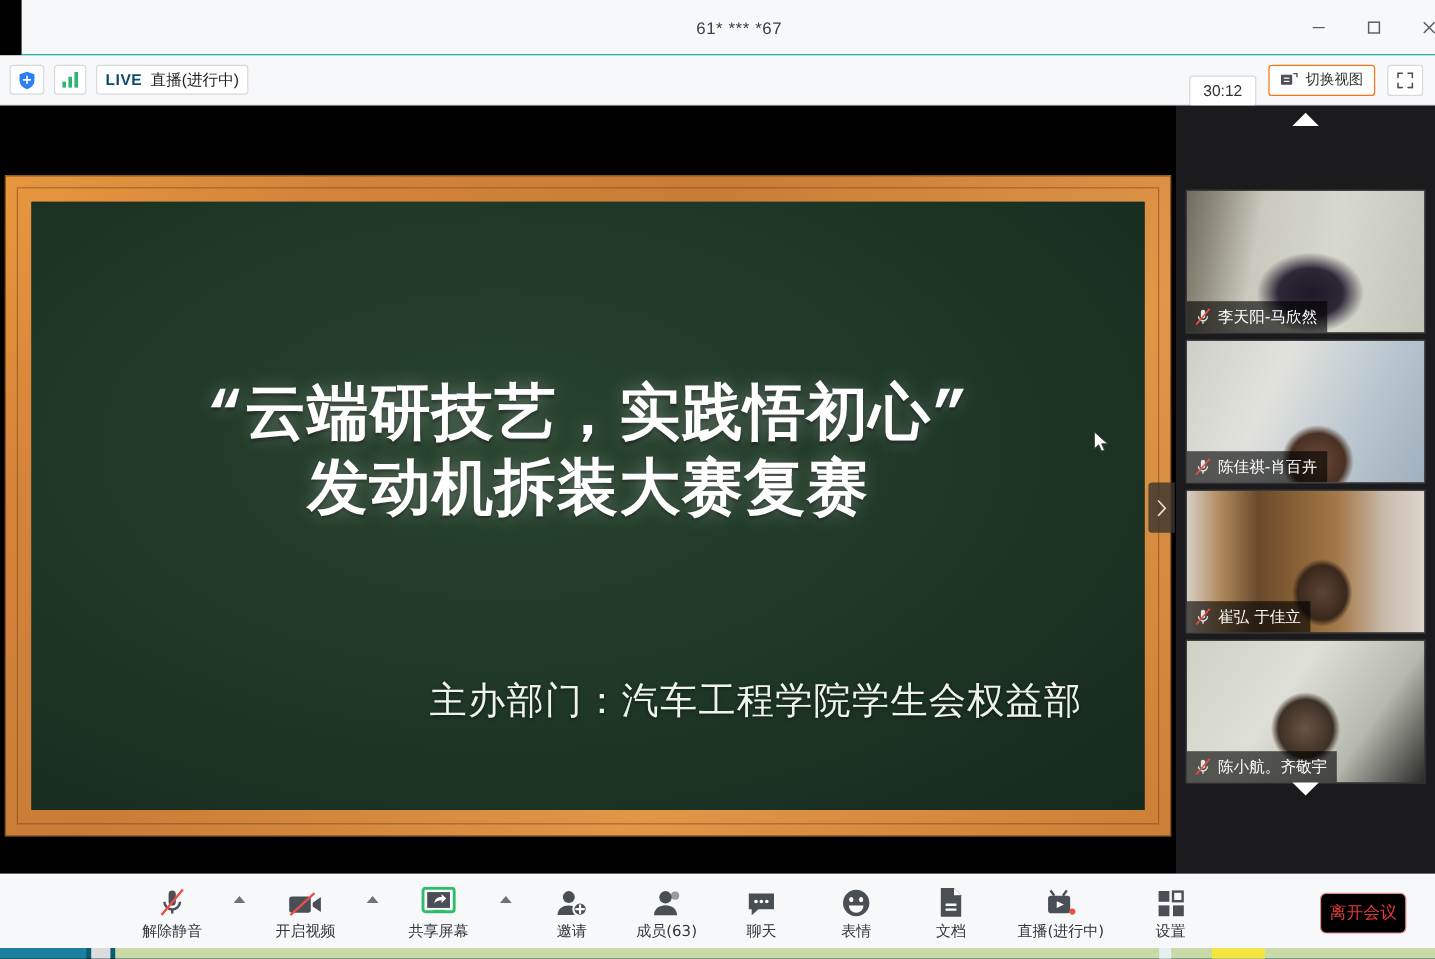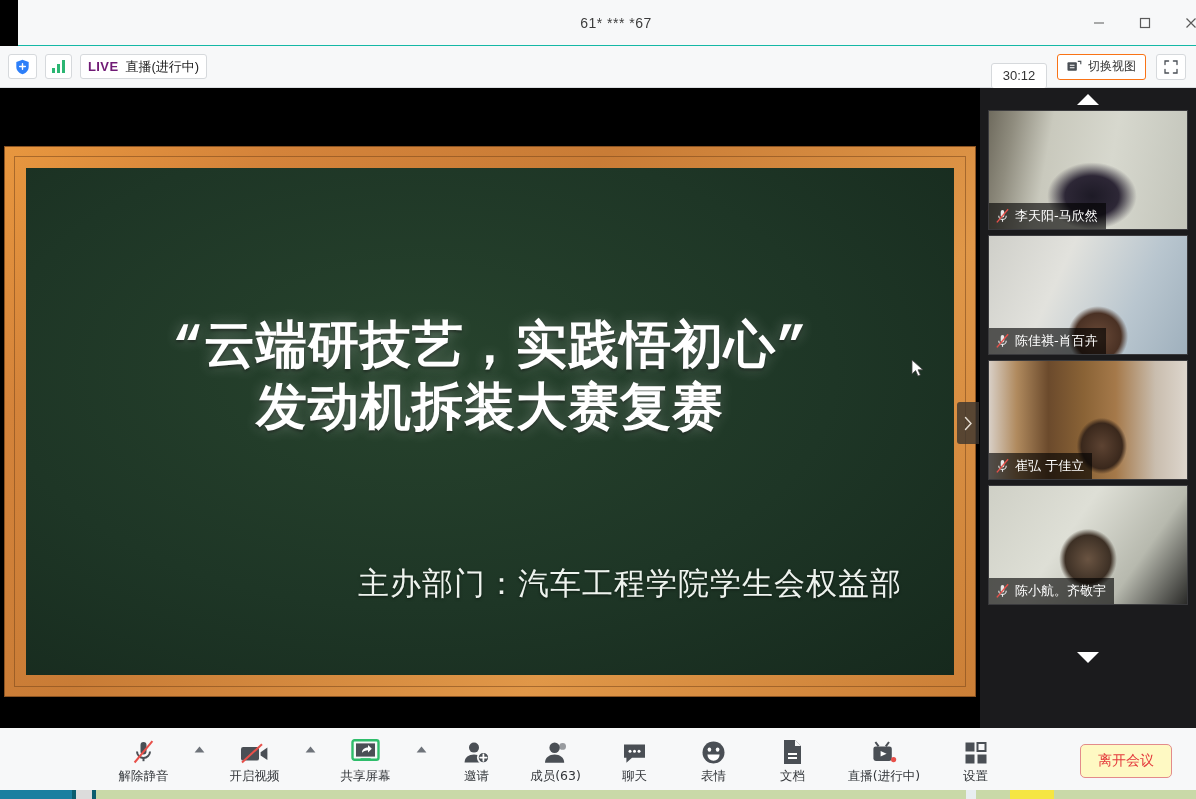--- a/index.html
+++ b/index.html
@@ -35,21 +35,21 @@
     background:#f7f8f9; border-bottom:1px solid #dcdfe2;
     display:flex; align-items:center;
   }
   .infobar-left{ display:flex; align-items:center; gap:8px; padding-left:8px; }
   .chip{
     height:25px; border:1px solid #d6d9dc; background:#fff; border-radius:3px;
     display:flex; align-items:center; padding:0 7px; gap:7px;
   }
   .chip.sq{ padding:0 6px; }
   .live-badge{
-    color:#701a75; font-weight:bold; font-size:13px; letter-spacing:.4px;
+    color:#0c4a6e; font-weight:bold; font-size:13px; letter-spacing:.4px;
     font-family:"Liberation Sans",sans-serif;
   }
   .live-text{ font-size:13px; color:#1f1f1f; }
   .shield{ width:15px; height:16px; display:block; }
   .bars{ display:flex; align-items:flex-end; gap:2px; height:13px; }
   .bars i{ display:block; width:3px; background:#2bb673; }
   .bars i:nth-child(1){ height:5px; }
   .bars i:nth-child(2){ height:9px; }
   .bars i:nth-child(3){ height:13px; }
 
@@ -120,21 +120,21 @@
 
   
   .filmstrip{
     position:absolute; left:980px; top:88px; width:216px; height:640px;
     background:#1b1b1d;
     overflow:hidden;
   }
   .strip-arrow{
     height:22px; display:flex; align-items:center; justify-content:center;
   }
-  .tiles{ padding:0 8px; }
+  .tiles{ padding:0 8px;margin-top:48px; }
   .tile{
     position:relative; width:200px; height:120px; margin-bottom:5px;
     background:#2a2a2c; overflow:hidden;
     border:1px solid #3a3a3d;
   }
   .tile-video{ position:absolute; inset:0; }
   .tile-name{
     position:absolute; left:0; bottom:0; height:26px;
     display:flex; align-items:center; gap:5px;
     padding:0 8px 0 6px;
@@ -176,22 +176,22 @@
   }
   .tool .glyph{ height:27px; display:flex; align-items:flex-end; justify-content:center; }
   .tool .lbl{ font-size:12.5px; color:#33363a; white-space:nowrap;
     font-family:"DejaVu Sans","Liberation Sans",sans-serif; }
   .caret{
     width:16px; align-self:center; display:flex; align-items:center; justify-content:center;
     padding-bottom:19px;
   }
   .leave{
     position:absolute; right:24px; top:16px;
-    width:92px; height:34px; border:1px solid #e38b8b; border-radius:5px;
-    background:#fef9c3; color:#e4393c; font-size:14px;
+    width:72px; height:34px; border:1px solid #e38b8b; border-radius:5px;
+    background:#000000; color:#e4393c; font-size:14px;
     display:flex; align-items:center; justify-content:center;
     font-family:"DejaVu Sans","Liberation Sans",sans-serif;
   }
 
   
   .taskline{
     position:absolute; left:0; top:790px; width:1196px; height:9px;
     background:#0b5d6e;
   }
   .taskline .seg{ position:absolute; top:0; height:9px; }

